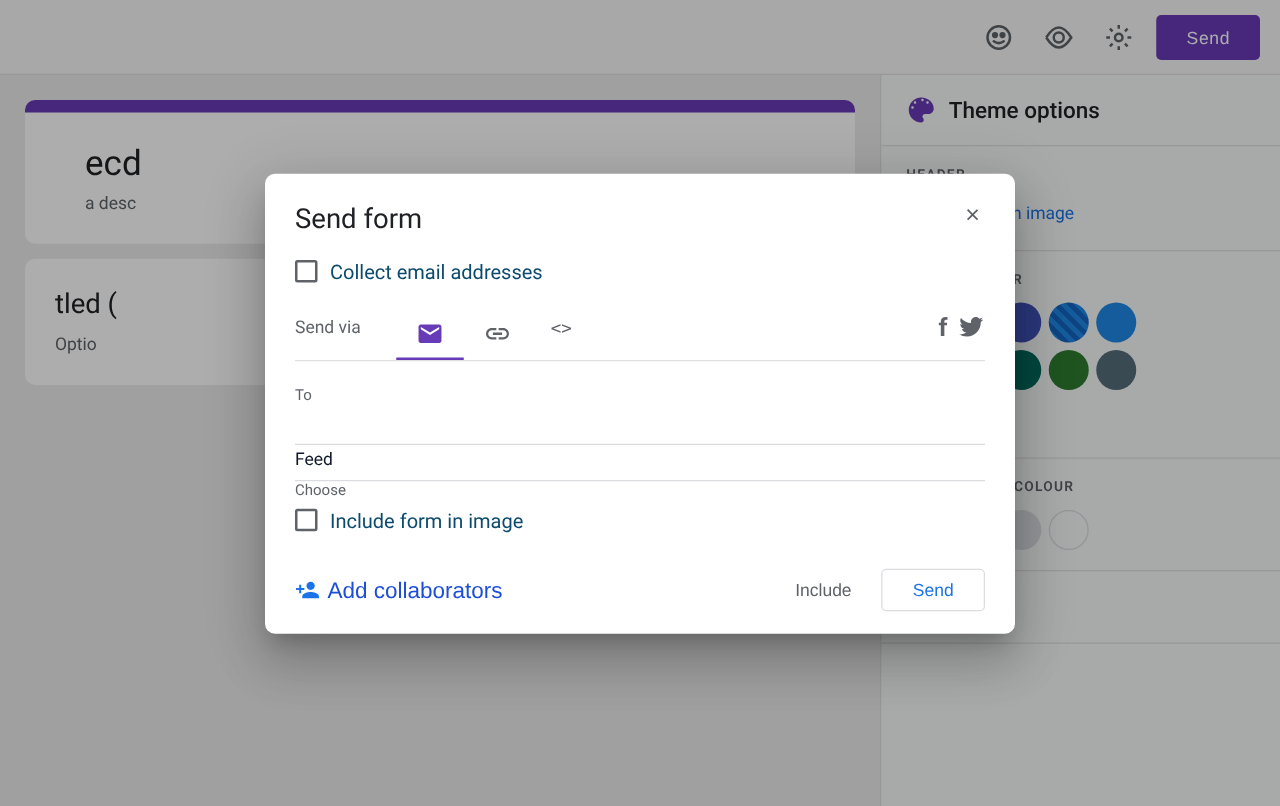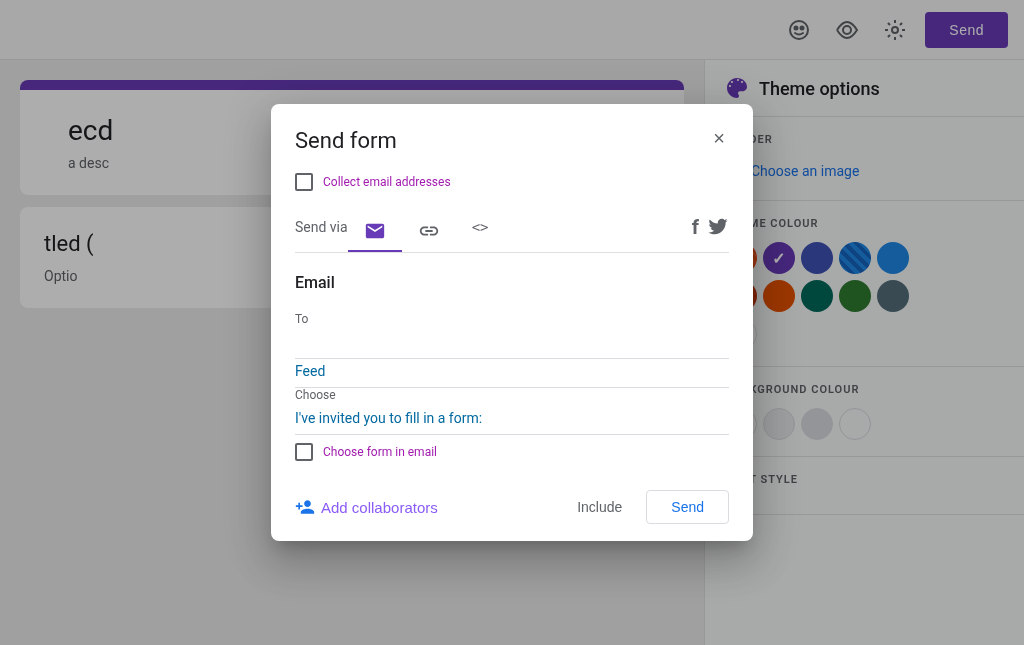--- a/index.html
+++ b/index.html
@@ -207,21 +207,21 @@
       inset: 0;
       background: rgba(0,0,0,0.32);
       display: flex;
       align-items: center;
       justify-content: center;
       z-index: 100;
     }
     .dialog {
       background: white;
       border-radius: 8px;
-      width: 482px;
+      width: 600px;
       box-shadow: 0 11px 15px -7px rgba(0,0,0,0.2), 0 24px 38px 3px rgba(0,0,0,0.14), 0 9px 46px 8px rgba(0,0,0,0.12);
       padding: 24px 24px 16px;
       position: relative;
     }
     .dialog-title {
       font-size: 22px;
       color: #202124;
       font-weight: 400;
       margin-bottom: 20px;
     }
@@ -250,37 +250,37 @@
     }
     .checkbox {
       width: 18px;
       height: 18px;
       border: 2px solid #5f6368;
       border-radius: 2px;
       cursor: pointer;
       flex-shrink: 0;
     }
     .checkbox-label {
-      font-size: 12px;
-      color: #a21caf;
+      font-size: 16px;
+      color: #0c4a6e;
       text-align: center;
     }
 
     
     .send-via-row {
       display: flex;
       align-items: center;
       gap: 0;
       border-bottom: 1px solid #e0e0e0;
       margin-bottom: 20px;
     }
     .send-via-label {
       font-size: 14px;
       color: #5f6368;
-      margin-right: 0;
+      margin-right: 28px;
       white-space: nowrap;
       padding-bottom: 10px;
     }
     .send-via-tab {
       padding: 8px 16px;
       cursor: pointer;
       border-bottom: 2px solid transparent;
       margin-bottom: -1px;
       display: flex;
       align-items: center;
@@ -321,21 +321,21 @@
       border: none;
       border-bottom: 1px solid #dadce0;
       padding: 4px 0 8px;
       font-size: 14px;
       color: #202124;
       outline: none;
       background: transparent;
     }
     .form-field-value {
       font-size: 14px;
-      color: #0369a1;
+      color: #0f172a;
       padding: 4px 0 8px;
       border-bottom: 1px solid #dadce0;
     }
 
     .include-form-row {
       display: flex;
       align-items: center;
       gap: 10px;
       margin-top: 8px;
       margin-bottom: 20px;
@@ -346,22 +346,22 @@
       align-items: center;
       justify-content: flex-end;
       gap: 8px;
       margin-top: 8px;
       padding-top: 8px;
     }
     .add-collaborators-btn {
       display: flex;
       align-items: center;
       gap: 6px;
-      color: #8b5cf6;
-      font-size: 15px;
+      color: #1d4ed8;
+      font-size: 18px;
       background: none;
       border: none;
       cursor: pointer;
       margin-right: auto;
       padding: 8px 0;
       text-align: right;
     }
     .cancel-btn {
       background: none;
       border: none;
@@ -518,39 +518,37 @@
       <div class="send-via-spacer"></div>
       <div class="social-icons">
         <span style="font-weight:bold;font-size:20px;cursor:pointer;color:#5f6368">f</span>
         <svg width="22" height="22" viewBox="0 0 24 24" fill="#5f6368" style="cursor:pointer">
           <path d="M22.46 6c-.77.35-1.6.58-2.46.69.88-.53 1.56-1.37 1.88-2.38-.83.5-1.75.85-2.72 1.05C18.37 4.5 17.26 4 16 4c-2.35 0-4.27 1.92-4.27 4.29 0 .34.04.67.11.98C8.28 9.09 5.11 7.38 3 4.79c-.37.63-.58 1.37-.58 2.15 0 1.49.75 2.81 1.91 3.56-.71 0-1.37-.2-1.95-.5v.03c0 2.08 1.48 3.82 3.44 4.21a4.22 4.22 0 0 1-1.93.07 4.28 4.28 0 0 0 4 2.98 8.521 8.521 0 0 1-5.33 1.84c-.34 0-.68-.02-1.02-.06C3.44 20.29 5.7 21 8.12 21 16 21 20.33 14.46 20.33 8.79c0-.19 0-.37-.01-.56.84-.6 1.56-1.36 2.14-2.23z"></path>
         </svg>
       </div>
     </div>
 
     <div>
-      <div class="email-section-title">Email</div>
 
       <div class="form-field">
         <label class="form-field-label">To</label>
         <input class="form-field-input" type="text" placeholder="" style="">
       </div>
 
       <div class="form-field">
         <div class="form-field-value">Feed</div>
       </div>
 
       <div class="form-field">
         <label class="form-field-label">Choose</label>
-        <div class="form-field-value">I've invited you to fill in a form:</div>
       </div>
 
       <div class="include-form-row">
         <div class="checkbox"></div>
-        <span class="checkbox-label">Choose form in email</span>
+        <span class="checkbox-label">Include form in image</span>
       </div>
     </div>
 
     <div class="dialog-actions">
       <button class="add-collaborators-btn">
         <svg width="20" height="20" viewBox="0 0 24 24" fill="#1a73e8">
           <path d="M15 12c2.21 0 4-1.79 4-4s-1.79-4-4-4-4 1.79-4 4 1.79 4 4 4zm-9-2V7H4v3H1v2h3v3h2v-3h3v-2H6zm9 4c-2.67 0-8 1.34-8 4v2h16v-2c0-2.66-5.33-4-8-4z"></path>
         </svg>
         <span>Add collaborators</span>
       </button>

